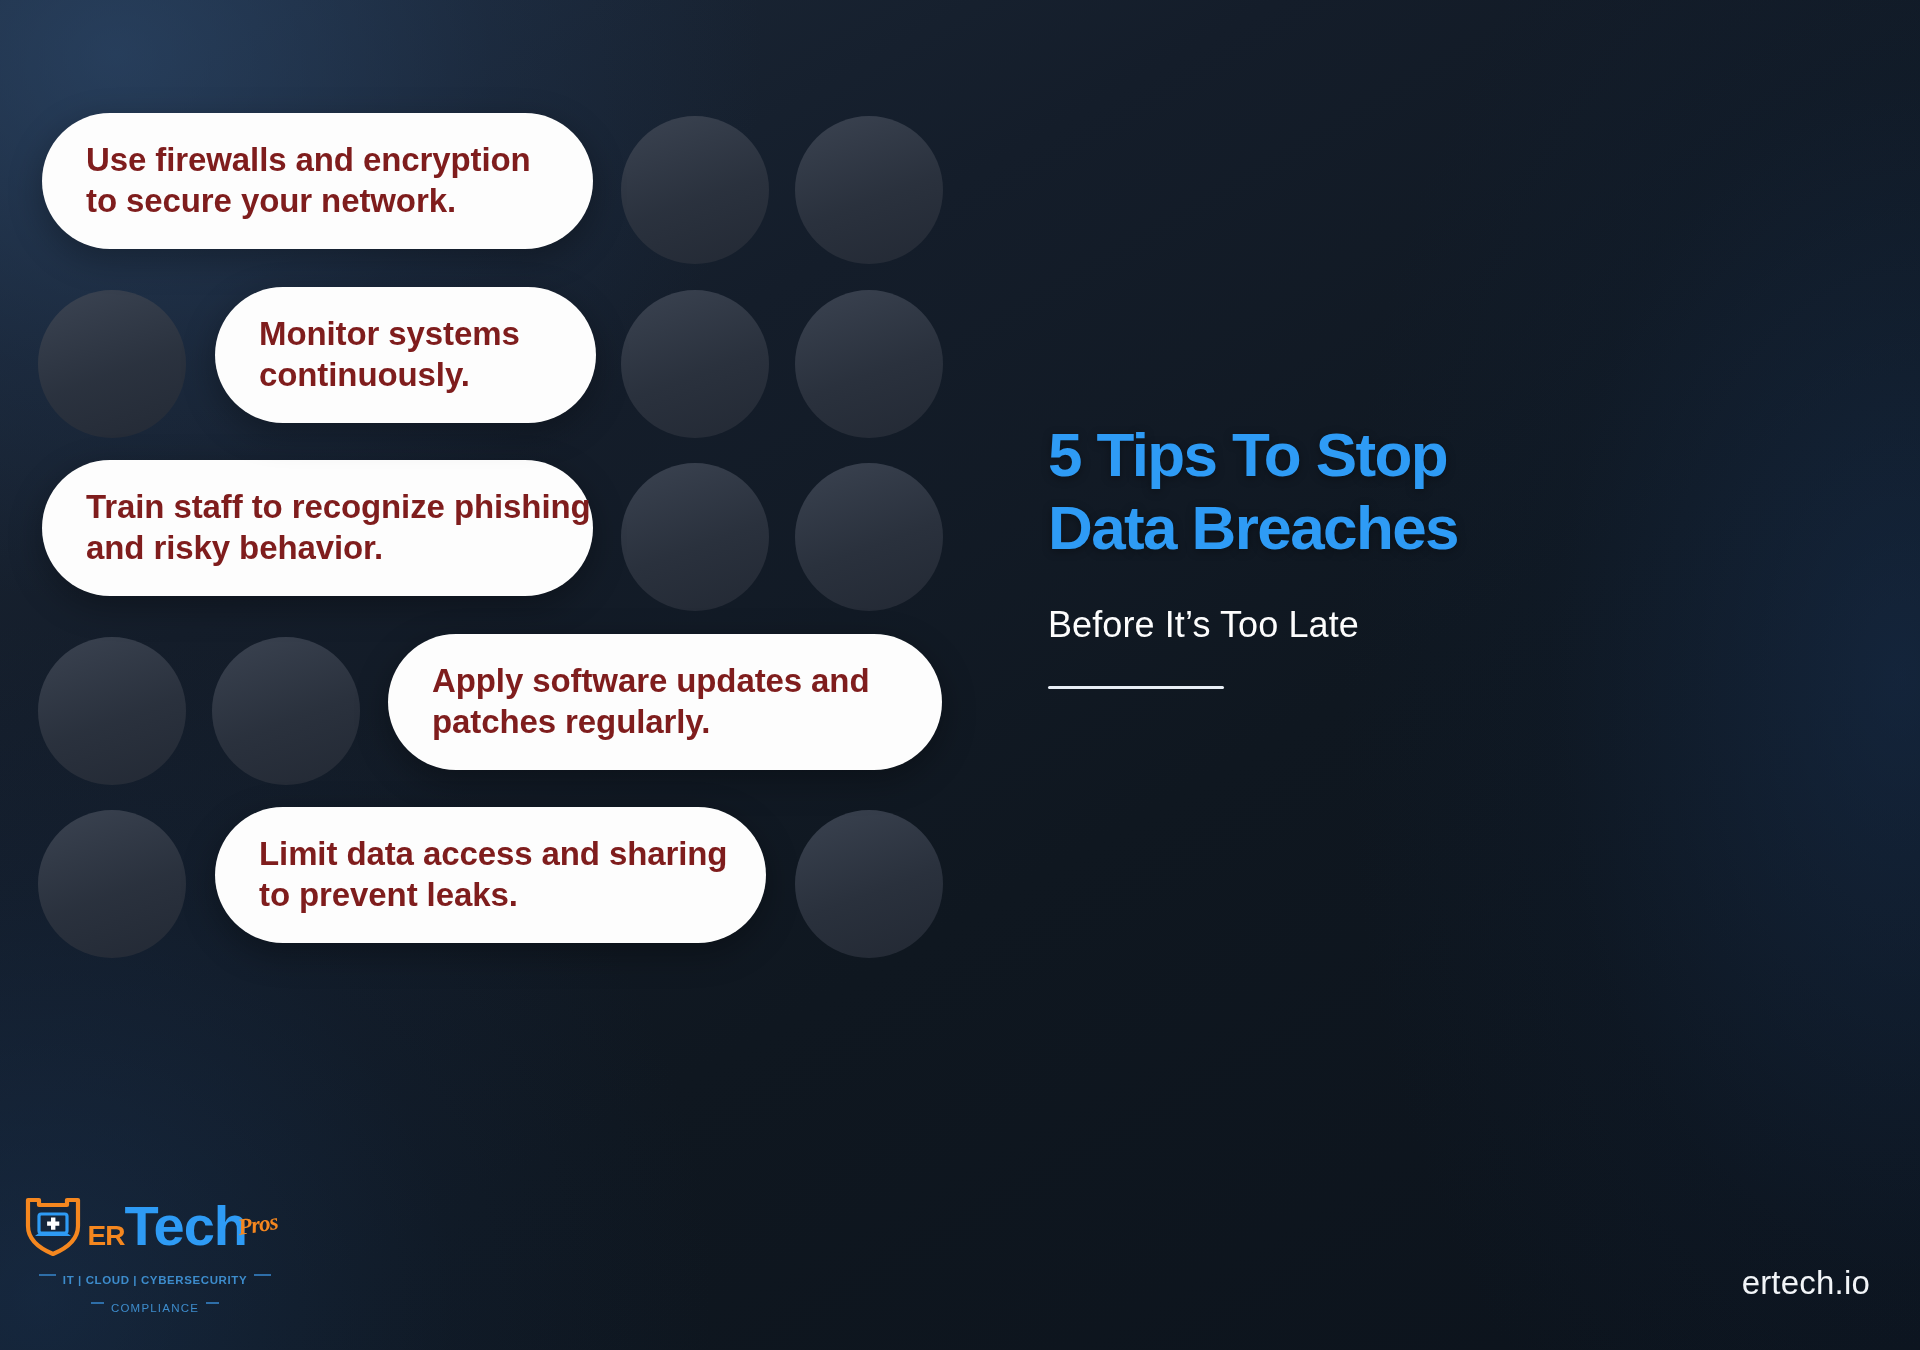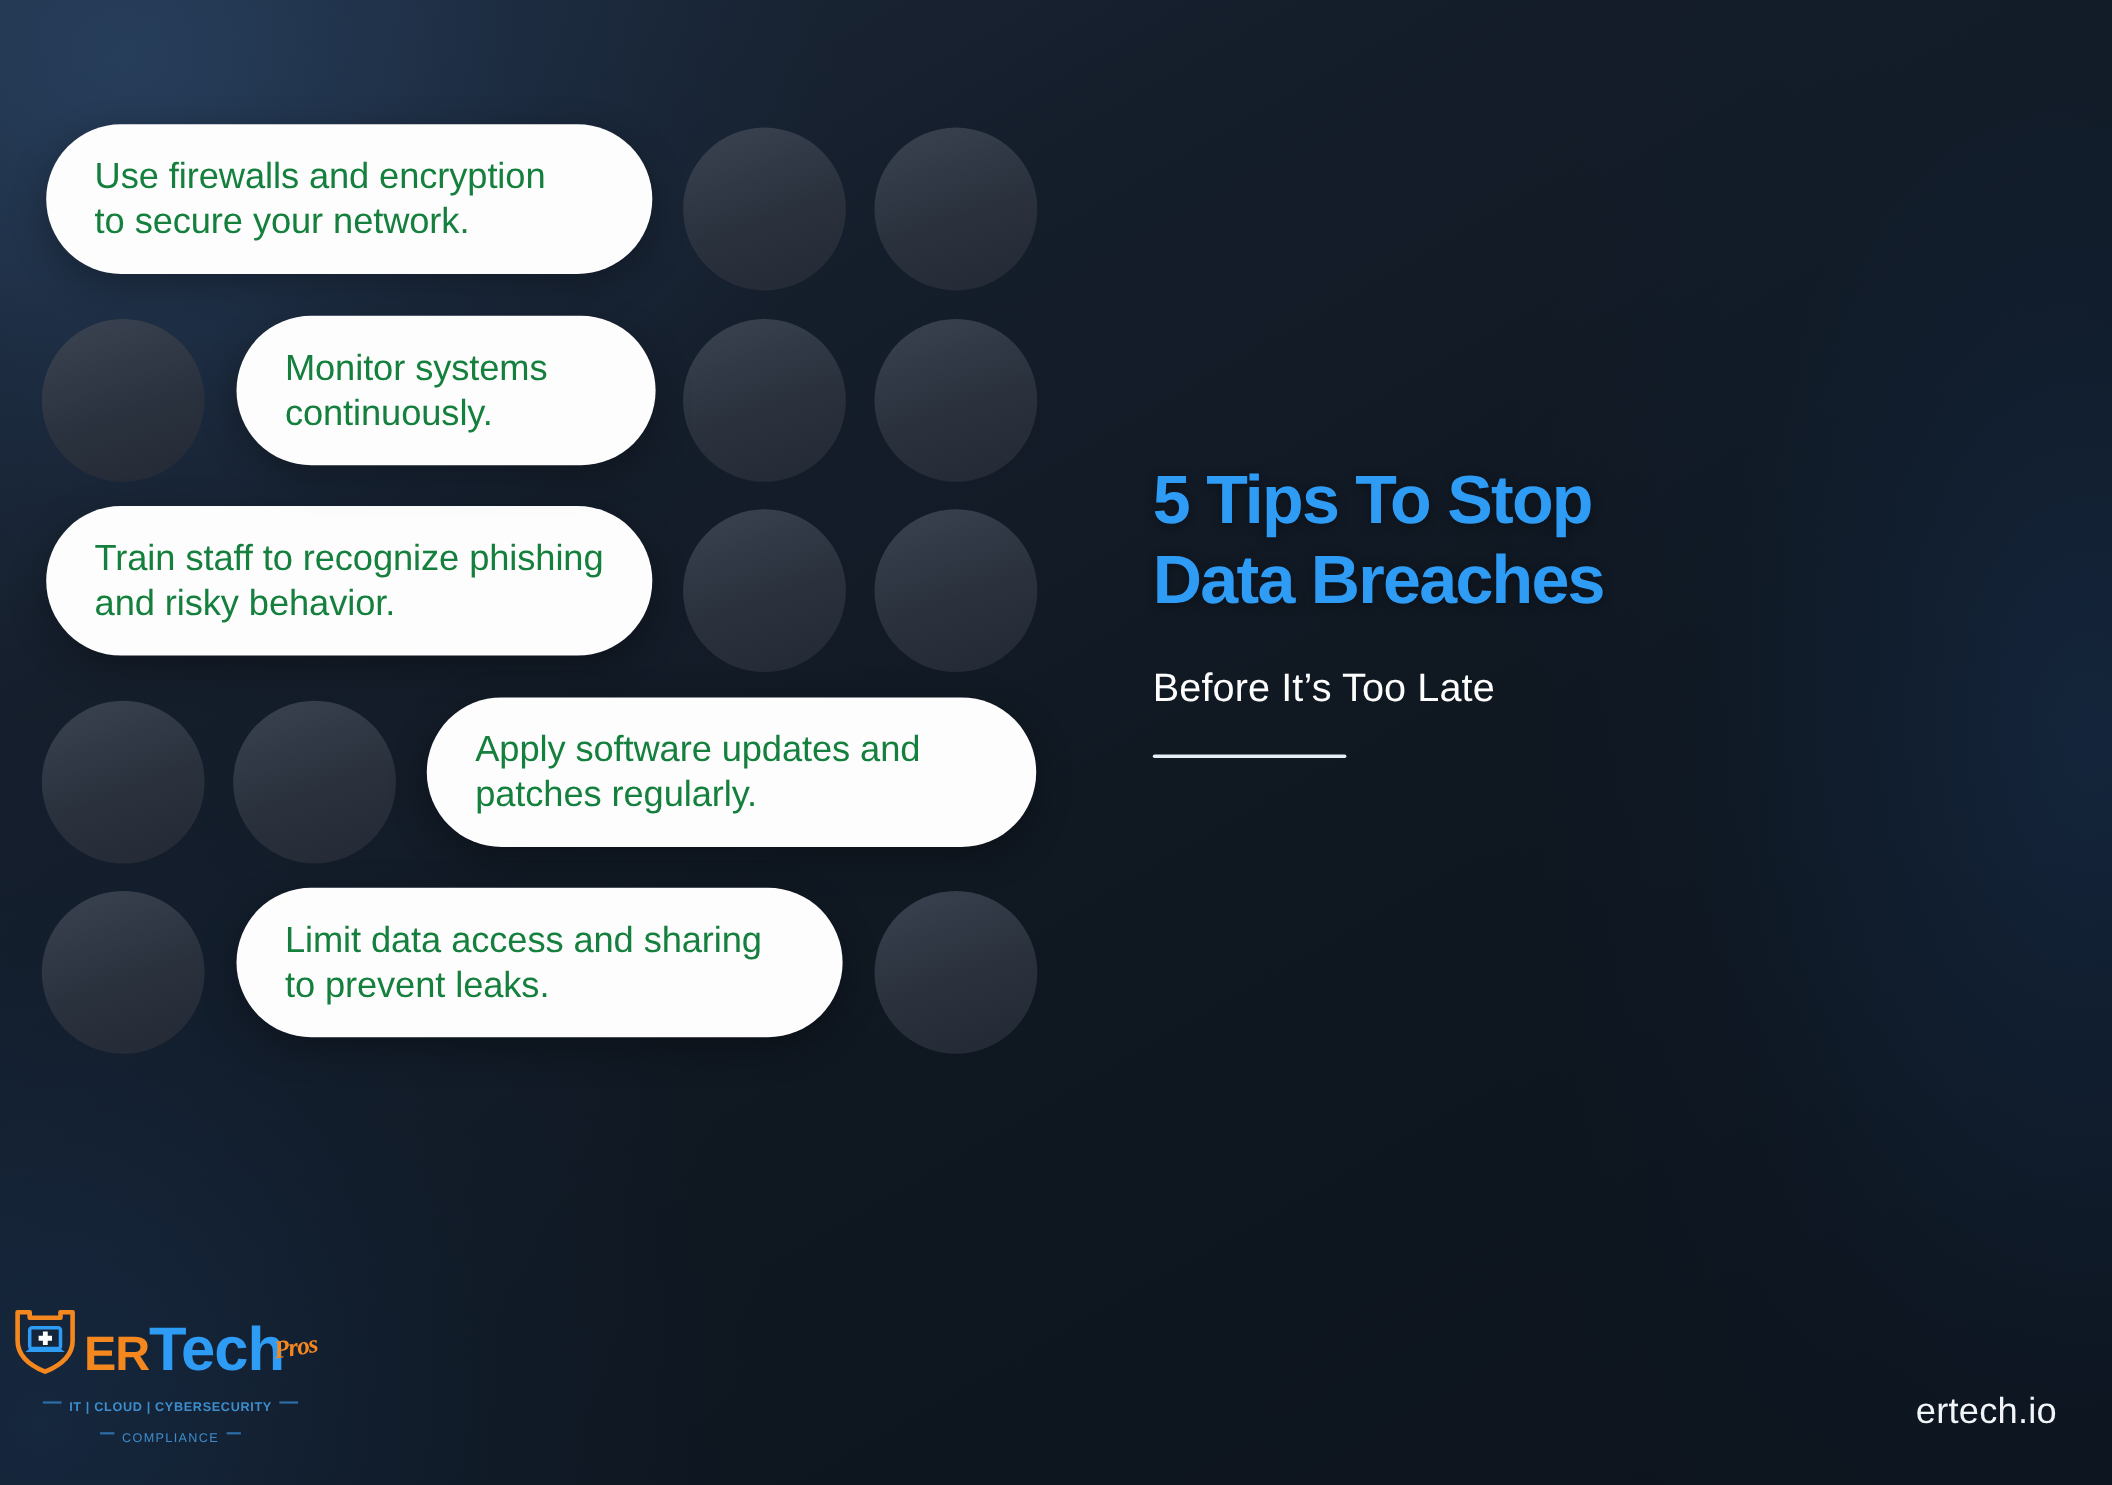--- a/index.html
+++ b/index.html
@@ -34,24 +34,24 @@
   .pill-layer { position:absolute; inset:0; }
   .pill {
     position:absolute;
     background:#fdfdfd;
     border-radius:999px;
     display:flex;
     align-items:center;
     box-shadow:0 10px 34px rgba(0,0,0,0.30);
   }
   .pill-text {
-    color:#15803d;
+    color:#7f1d1d;
     font-size:33px;
     line-height:1.23;
-    font-weight:400;
+    font-weight:700;
     letter-spacing:-0.1px;
     white-space:pre-line;
   }
 
   
   .right-col {
     position:absolute;
     left:1048px; top:418px;
     width:700px;
   }
@@ -85,21 +85,21 @@
     display:flex; flex-direction:column; align-items:center;
     width:230px;
   }
   .logo-main { display:flex; align-items:center; gap:6px; }
   .shield-wrap { width:58px; height:62px; flex:0 0 auto; }
   .wordmark {
     display:flex; align-items:baseline;
     font-weight:bold; letter-spacing:-1px;
     position:relative;
   }
-  .wm-er { color:#f5871f; font-size:44px; font-weight:bold;margin-top:29px; }
+  .wm-er { color:#f5871f; font-size:28px; font-weight:bold;margin-top:29px; }
   .wm-tech { color:#2e9bf5; font-size:56px; font-weight:bold; }
   .wm-pros {
     color:#f5871f; font-size:23px; font-style:italic; font-weight:bold;
     font-family:"Liberation Serif", serif;
     position:relative; left:-9px; top:-13px;
     transform:rotate(-9deg);
   }
   .tagline-row {
     display:flex; align-items:flex-start; justify-content:center; gap:7px;
     margin-top:16px;

